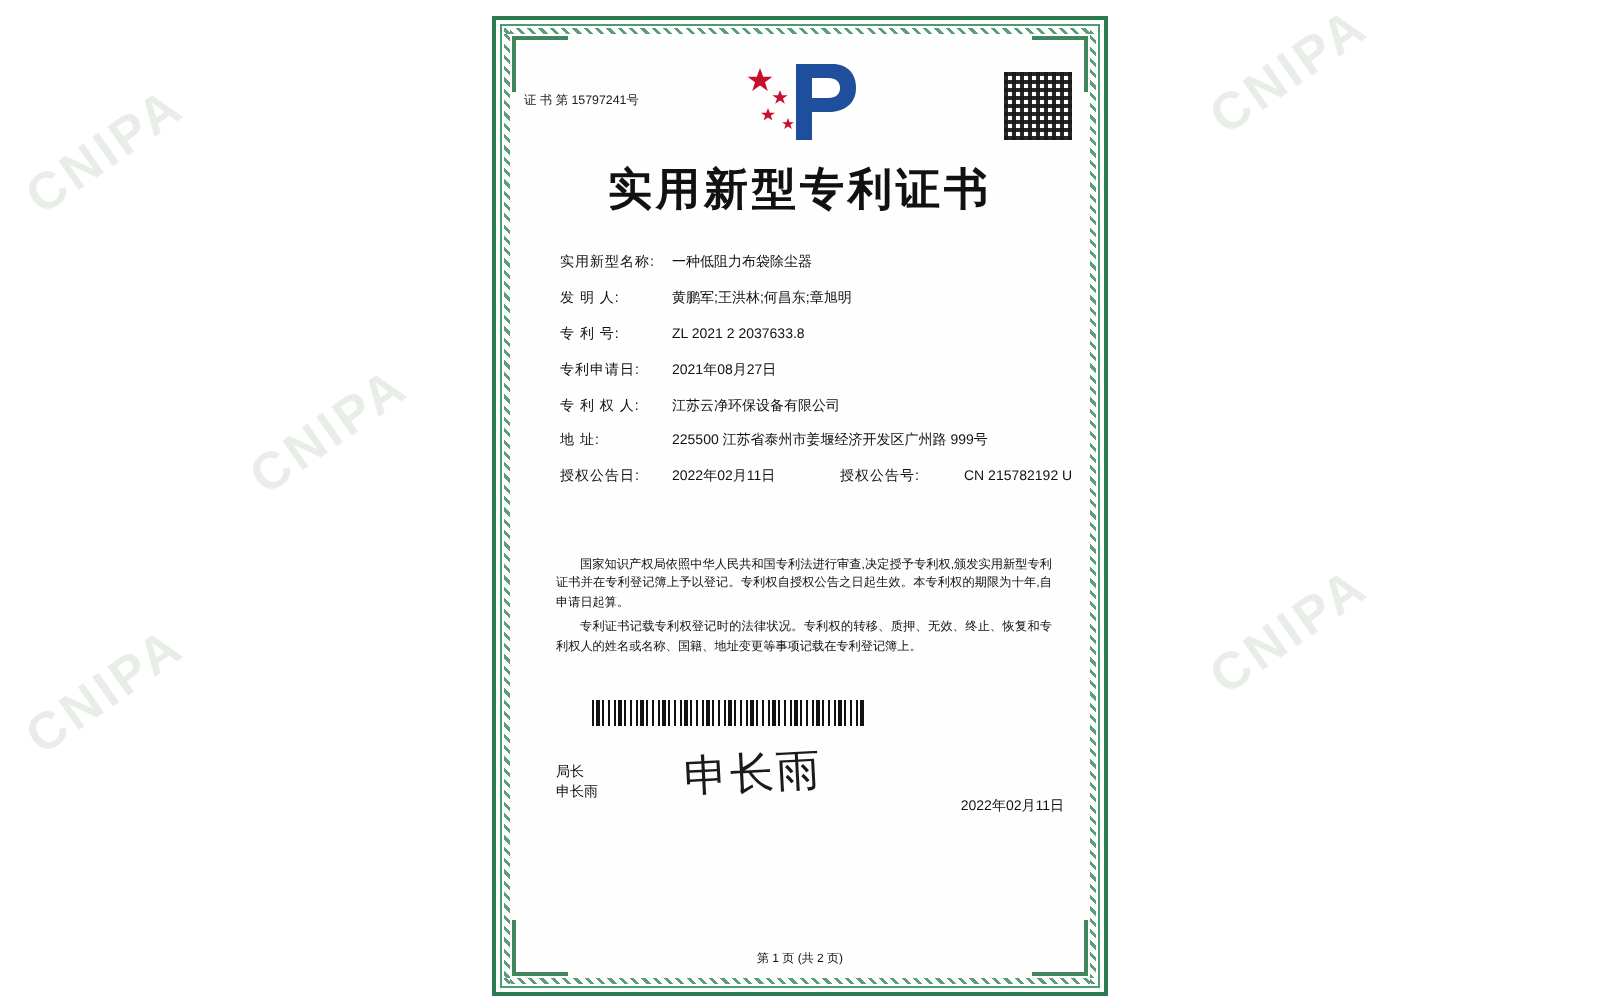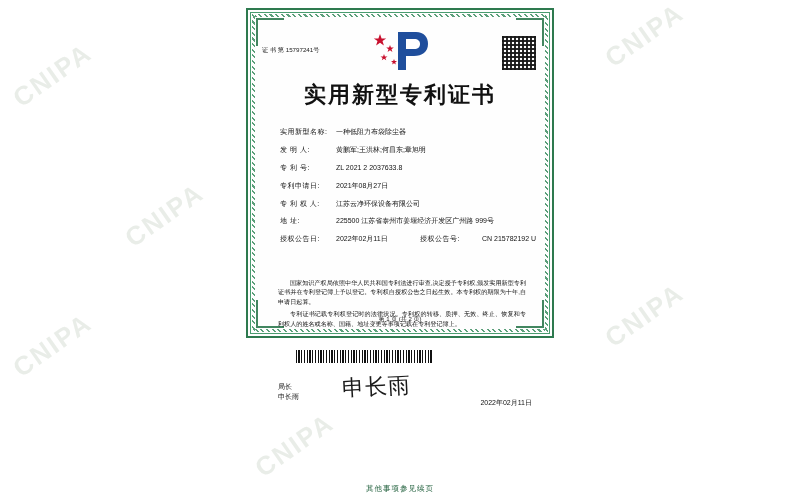--- a/index.html
+++ b/index.html
@@ -40,21 +40,21 @@
   .wm6 { left: 600px; top: 300px; }
   .wm7 { left: 120px; top: 200px; }
   .wm8 { left: 430px; top: 230px; }
 
   
   .sheet {
     position: absolute;
     left: 246px;
     top: 8px;
     width: 308px;
-    height: 330px;
+    height: 490px;
     background: #fefefe;
     box-sizing: border-box;
   }
 
   
   .border-outer {
     position: absolute;
     left: 0; top: 0; right: 0; bottom: 0;
     border: 2px solid #2e7a4f;
     box-sizing: border-box;
@@ -334,14 +334,13 @@
         <div>局长</div>
         <div>申长雨</div>
       </div>
       <div class="signature">申长雨</div>
       <div class="sig-date">2022年02月11日</div>
 
       <div class="page-no">第 1 页 (共 2 页)</div>
     </div>
   </div>
 
-  <div class="below-note">其他事项参见续页</div>
 </div>
 
 </body></html>

